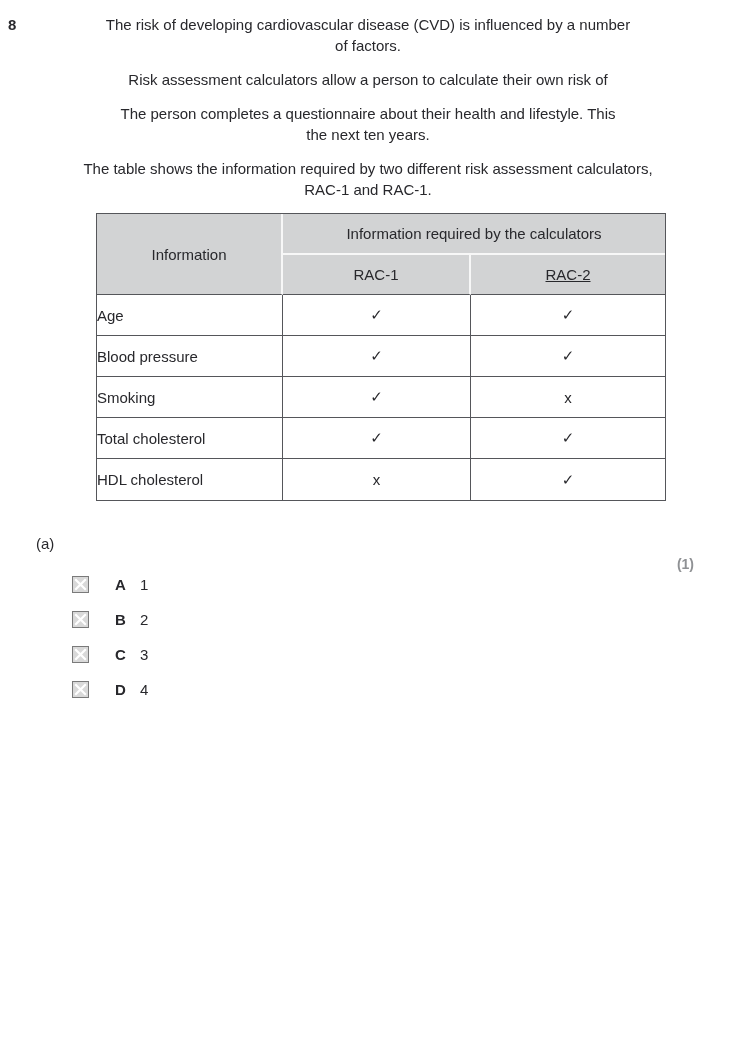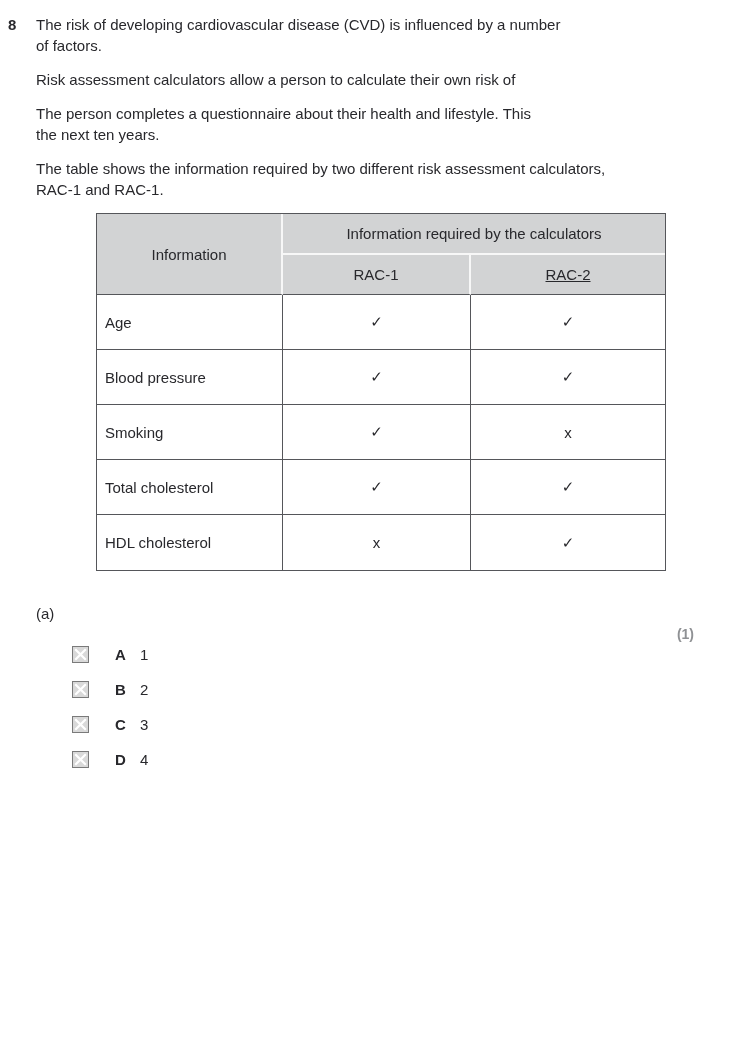--- a/index.html
+++ b/index.html
@@ -21,45 +21,45 @@
     color:var(--text);
     overflow:hidden;
   }
   .q-number{
     position:absolute;left:8px;top:14px;
     font-weight:700;line-height:21px;
   }
   .content{
     position:absolute;left:36px;top:14px;width:664px;
   }
-  .para{margin:0 0 13px 0;line-height:21px;}
+  .para{margin:0 0 13px 0;line-height:21px;text-align:center;}
   .para div{white-space:nowrap;}
 
   
   .table-wrap{
     margin:12px 0 0 60px;
     width:570px;
     border:1px solid var(--border);
     box-sizing:border-box;
   }
   table.rac{
     border-collapse:separate;border-spacing:0;
     width:100%;table-layout:fixed;
   }
   col.c1{width:186px;} col.c2{width:188px;} col.c3{width:194px;}
   .rac th,.rac td{
-    padding:8px;font-size:15px;font-weight:400;
+    padding:0;font-size:15px;font-weight:400;
     box-sizing:border-box;vertical-align:middle;
   }
   .hdr{background:var(--header-bg);font-weight:700;text-align:center;}
   .h-corner{border-right:2px solid var(--header-divider);border-bottom:1px solid var(--border);}
   .h-group{border-bottom:2px solid var(--header-divider);height:41px;}
   .h-rac1{border-right:2px solid var(--header-divider);border-bottom:1px solid var(--border);height:40px;}
   .h-rac2{border-bottom:1px solid var(--border);height:40px;text-decoration:underline;}
-  .rac tbody tr{height:55px;}
+  .rac tbody tr{height:41px;}
   .cell-label{
     text-align:left;padding-left:10px;
     border-right:1px solid var(--border);
     border-bottom:1px solid var(--border);
   }
   .cell-mark{
     text-align:center;
     border-bottom:1px solid var(--border);
   }
   .cell-mark.mid{border-right:1px solid var(--border);}

